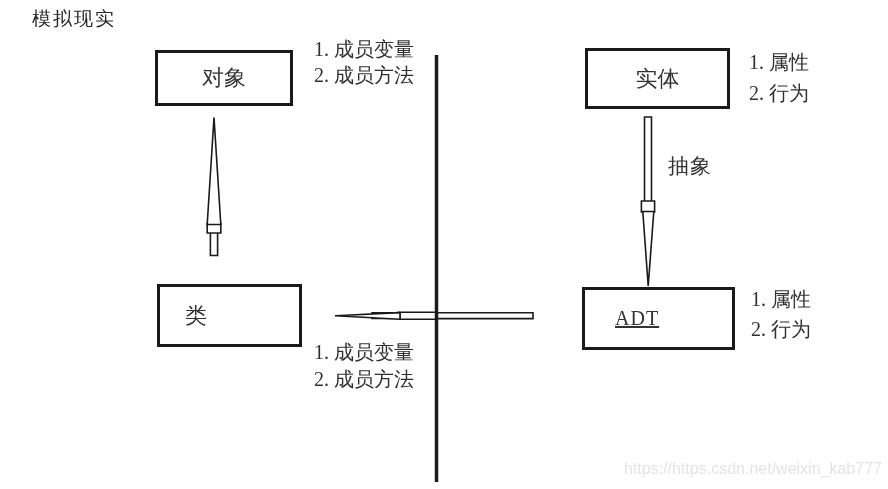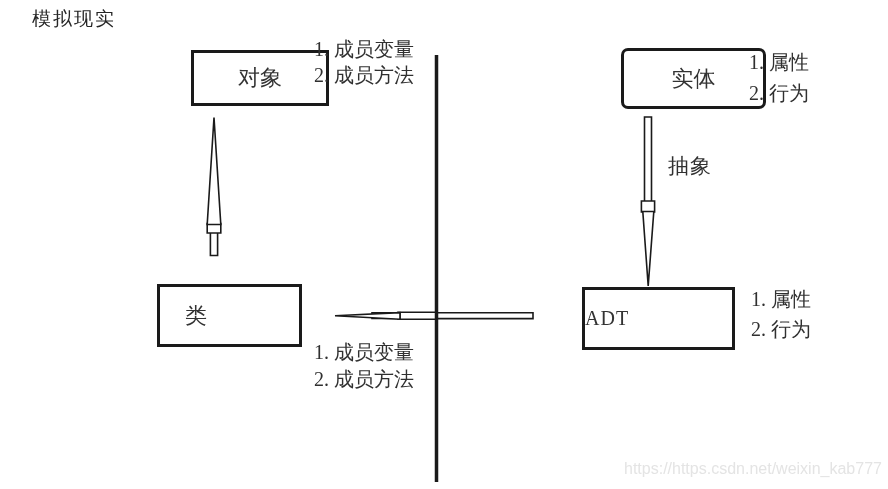--- a/index.html
+++ b/index.html
@@ -16,25 +16,25 @@
   .page-title{
     position:absolute;left:16px;top:6px;
     font-size:19px;letter-spacing:2px;color:#262626;margin-left:16px;
   }
   .dbox{
     position:absolute;box-sizing:border-box;
     border:3px solid #1a1a1a;background:#ffffff;
     display:flex;align-items:center;
     font-size:22px;color:#333333;
   }
-  .dbox.center{justify-content:center;margin-left:36px;}
+  .dbox.center{justify-content:center;}
   .box-object{left:155px;top:50px;width:138px;height:56px;}
-  .box-entity{left:585px;top:48px;width:145px;height:61px;border-radius:7px;}
+  .box-entity{left:585px;top:48px;width:145px;height:61px;}
   .box-class{left:157px;top:284px;width:145px;height:63px;padding-left:25px;}
-  .box-adt{left:582px;top:287px;width:153px;height:63px;font-size:20px;letter-spacing:1px;}
+  .box-adt{left:582px;top:287px;width:153px;height:63px;padding-left:30px;font-size:20px;letter-spacing:1px;text-decoration:underline;}
   .note{
     position:absolute;font-size:20px;color:#303030;white-space:nowrap;
   }
   .note-top-center{left:314px;top:36px;line-height:26px;}
   .note-bottom-center{left:314px;top:339px;line-height:27px;}
   .note-entity{left:749px;top:47px;line-height:31px;}
   .note-adt{left:751px;top:284px;line-height:30px;}
   .arrow-label{
     position:absolute;font-size:21px;color:#303030;white-space:nowrap;letter-spacing:1px;
   }

